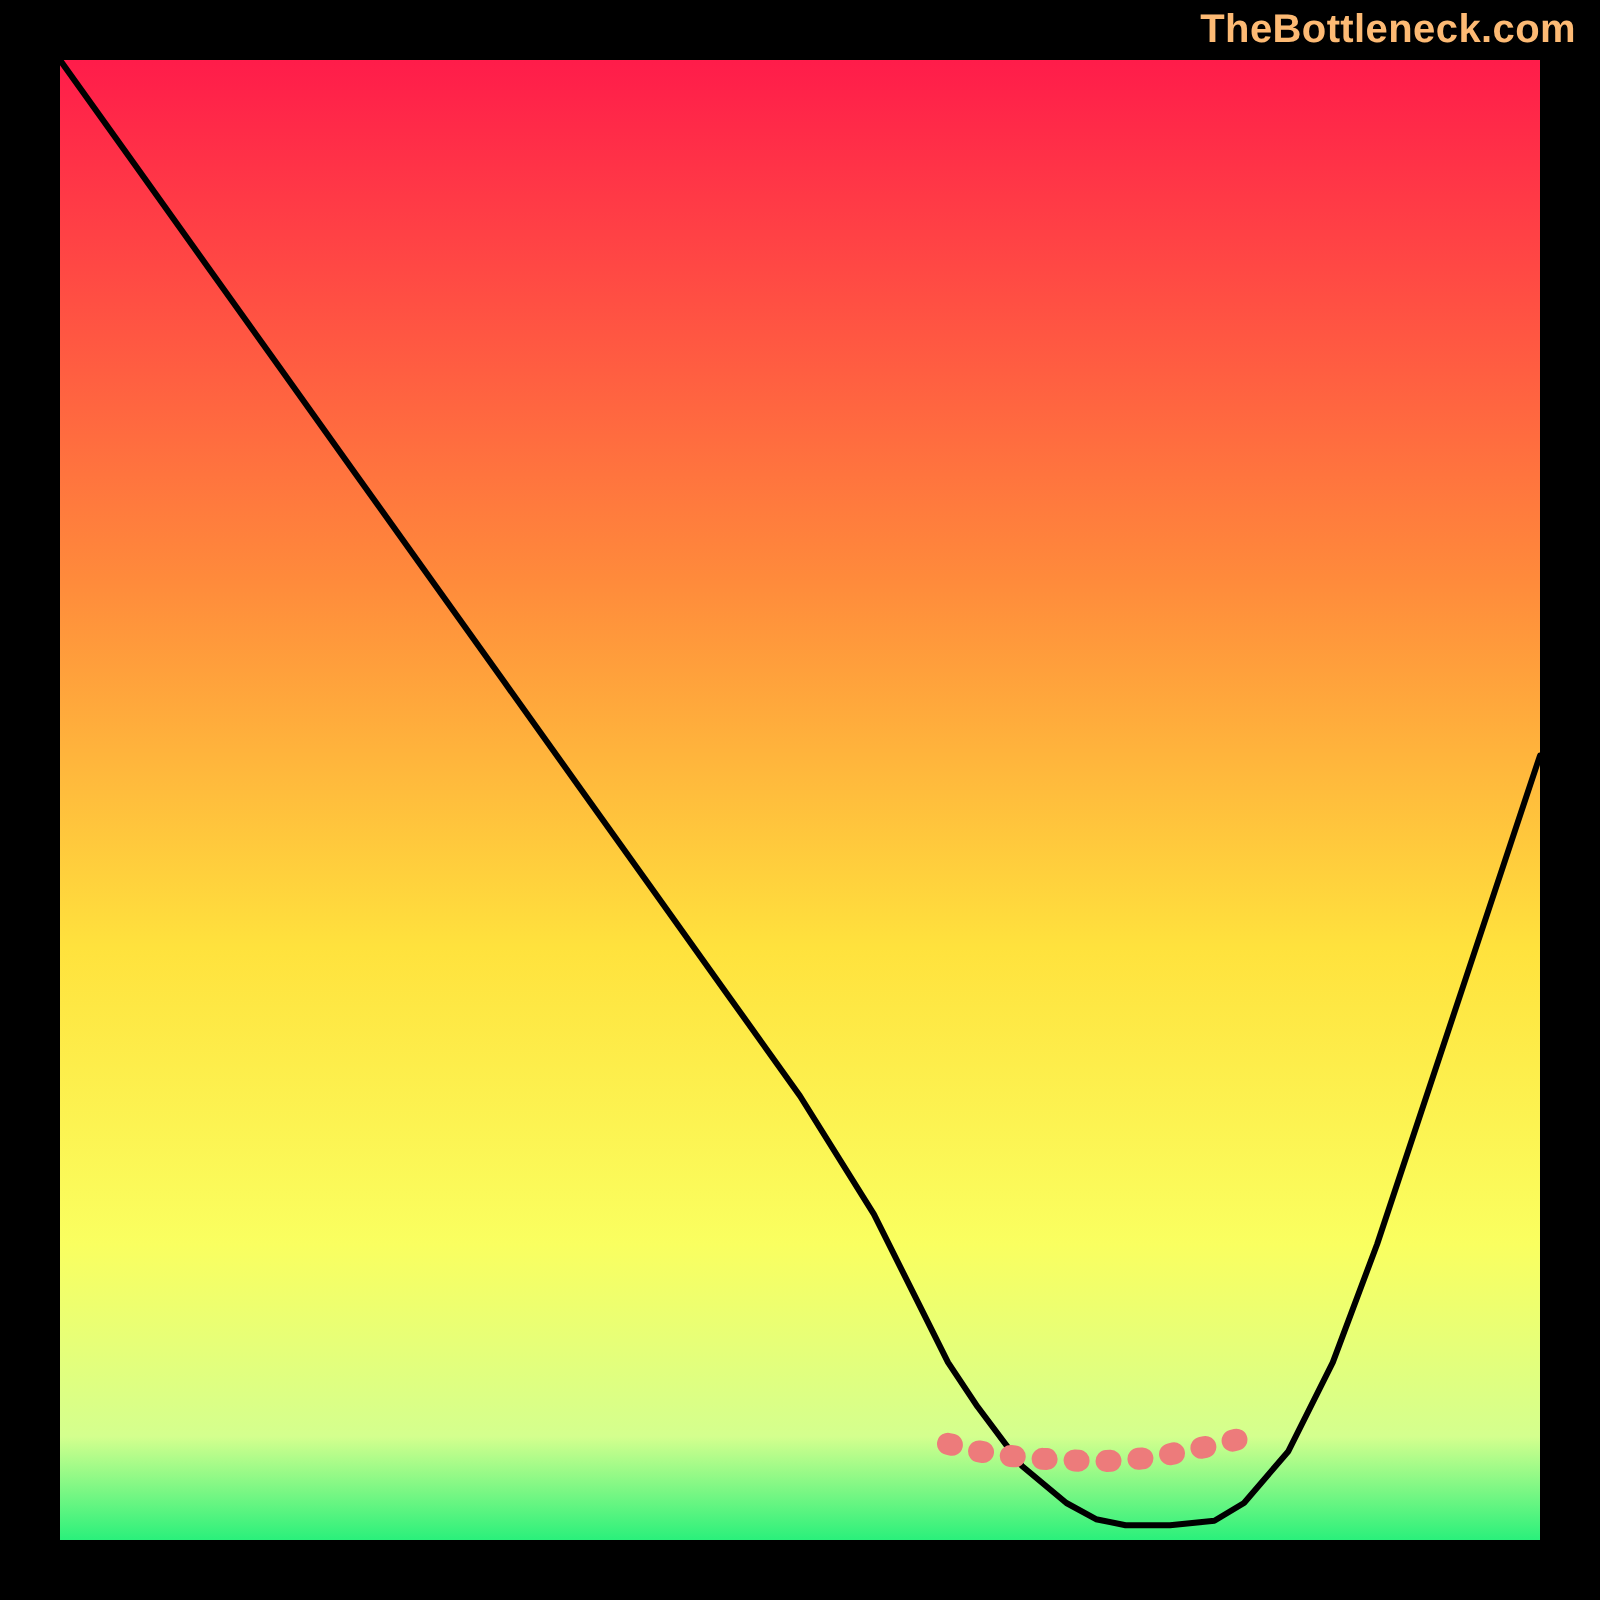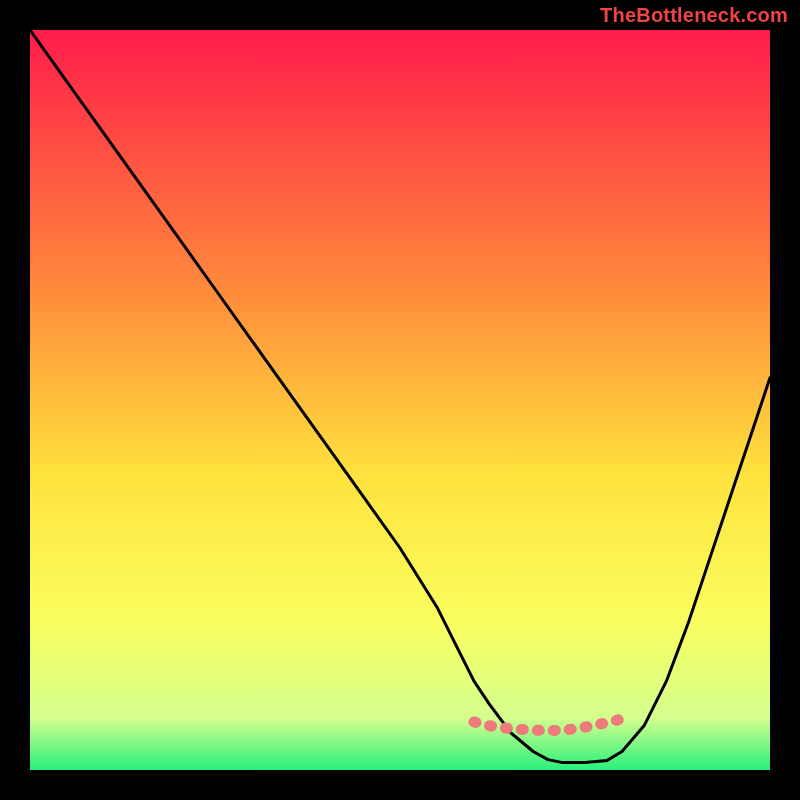--- a/index.html
+++ b/index.html
@@ -1,17 +1,17 @@
 <!DOCTYPE html>
 <html><head>
 <meta charset="utf-8">
 <style>
   * { margin: 0; padding: 0; box-sizing: border-box; }
   body { width: 800px; height: 800px; background: #000; font-family: Arial, sans-serif; position: relative; overflow: hidden; }
-  .watermark { position: absolute; top: 4px; right: 12px; color: #ef4444; font-size: 20px; font-weight: 600; letter-spacing: 0.2px; z-index: 10; }
+  .watermark { position: absolute; top: 4px; right: 12px; color: #fdba74; font-size: 20px; font-weight: 600; letter-spacing: 0.2px; z-index: 10; }
   .plot-frame { position: absolute; left: 30px; top: 30px; width: 740px; height: 740px; background: #000; }
   .plot-area { position: absolute; left: 0; top: 0; width: 100%; height: 100%; }
   svg { display: block; }
 </style>
 </head>
 <body>
 
 <div class="watermark">TheBottleneck.com</div>
 
 <div class="plot-frame">

